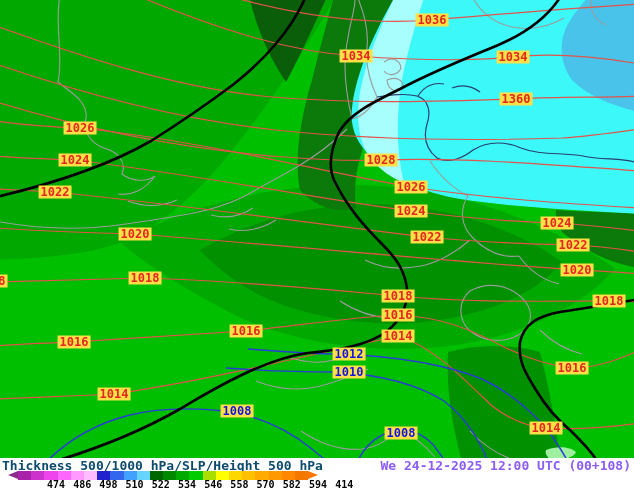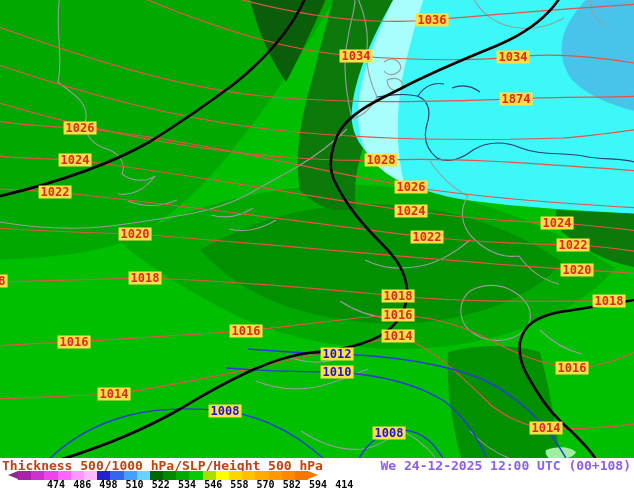--- a/index.html
+++ b/index.html
@@ -4,24 +4,24 @@
 <style>
   html,body{margin:0;padding:0;background:#fff;}
   .screen{position:relative;width:634px;height:490px;overflow:hidden;background:#fff;
           font-family:"DejaVu Sans Mono",monospace;}
   .map{position:absolute;left:0;top:0;width:634px;height:460px;overflow:hidden;}
   .map svg{display:block;}
   
   .chip{position:absolute;transform:translate(-50%,-50%);background:#fde047;
         padding:0 2px;font:bold 12px/13px "DejaVu Sans Mono",monospace;white-space:nowrap;}
   .chip.red{color:#e0281e;}
-  .chip.blue{color:#1414e0;}
+  .chip.blue{color:#1414e0;margin-left:12px;}
   
   .legend{position:absolute;left:0;top:458px;width:634px;height:32px;background:#fff;}
-  .legend-title{position:absolute;left:2px;top:1px;font:bold 13px/14px "DejaVu Sans Mono",monospace;color:#c2410c;}
+  .legend-title{position:absolute;left:2px;top:1px;font:bold 13px/14px "DejaVu Sans Mono",monospace;color:#0c4a6e;}
   .legend-datetime{position:absolute;right:3px;top:1px;font:bold 13px/14px "DejaVu Sans Mono",monospace;color:#8b5cf6;}
   .legend-copyright{position:absolute;right:3px;top:16px;font:bold 13px/14px "DejaVu Sans",sans-serif;color:#2b3fd0;}
   .scalebar{position:absolute;left:8px;top:13px;height:9px;display:flex;align-items:stretch;}
   .scalebar .seg{width:13.2px;height:9px;}
   .scalebar .tipL{width:0;height:0;border-top:4.5px solid transparent;border-bottom:4.5px solid transparent;}
   .scalebar .tipR{width:0;height:0;border-top:4.5px solid transparent;border-bottom:4.5px solid transparent;}
   .scalenums{position:absolute;left:8px;top:21px;width:330px;height:11px;}
   .scalenums span{position:absolute;transform:translateX(-50%);font:bold 10px/11px "DejaVu Sans Mono",monospace;color:#000;margin-left:32px;}
 </style>
 </head>
@@ -92,21 +92,21 @@
       <g fill="none" stroke="#000000" stroke-width="2.6">
         <path d="M306,-4 C292,30 262,62 234,84 C210,102 186,119 151,141 C111,164 56,183 -4,197"></path>
         <path d="M561,-4 C546,20 520,36 496,46 C464,59 430,73 400,89 C374,102 350,113 339,132 C330,151 328,166 334,180 C347,207 364,226 382,244 C397,259 405,271 407,289 C408,309 399,322 386,332 C368,345 340,350 308,353 C268,358 218,386 180,409 C140,432 94,450 46,464"></path>
         <path d="M640,299 C614,303 588,308 560,312 C538,316 524,324 520,342 C518,362 526,374 536,390 C546,407 559,421 571,431 C583,443 593,453 600,466"></path>
       </g>
     </svg>
     <div id="labels">
         <div class="chip red" style="left: 432px; top: 20px;">1036</div>
         <div class="chip red" style="left: 356px; top: 56px;">1034</div>
         <div class="chip red" style="left: 513px; top: 57px;">1034</div>
-        <div class="chip red" style="left: 516px; top: 99px;">1874</div>
+        <div class="chip red" style="left: 516px; top: 99px;">1360</div>
         <div class="chip red" style="left: 381px; top: 160px;">1028</div>
         <div class="chip red" style="left: 80px; top: 128px;">1026</div>
         <div class="chip red" style="left: 411px; top: 187px;">1026</div>
         <div class="chip red" style="left: 75px; top: 160px;">1024</div>
         <div class="chip red" style="left: 411px; top: 211px;">1024</div>
         <div class="chip red" style="left: 557px; top: 223px;">1024</div>
         <div class="chip red" style="left: 55px; top: 192px;">1022</div>
         <div class="chip red" style="left: 427px; top: 237px;">1022</div>
         <div class="chip red" style="left: 573px; top: 245px;">1022</div>
         <div class="chip red" style="left: 135px; top: 234px;">1020</div>

